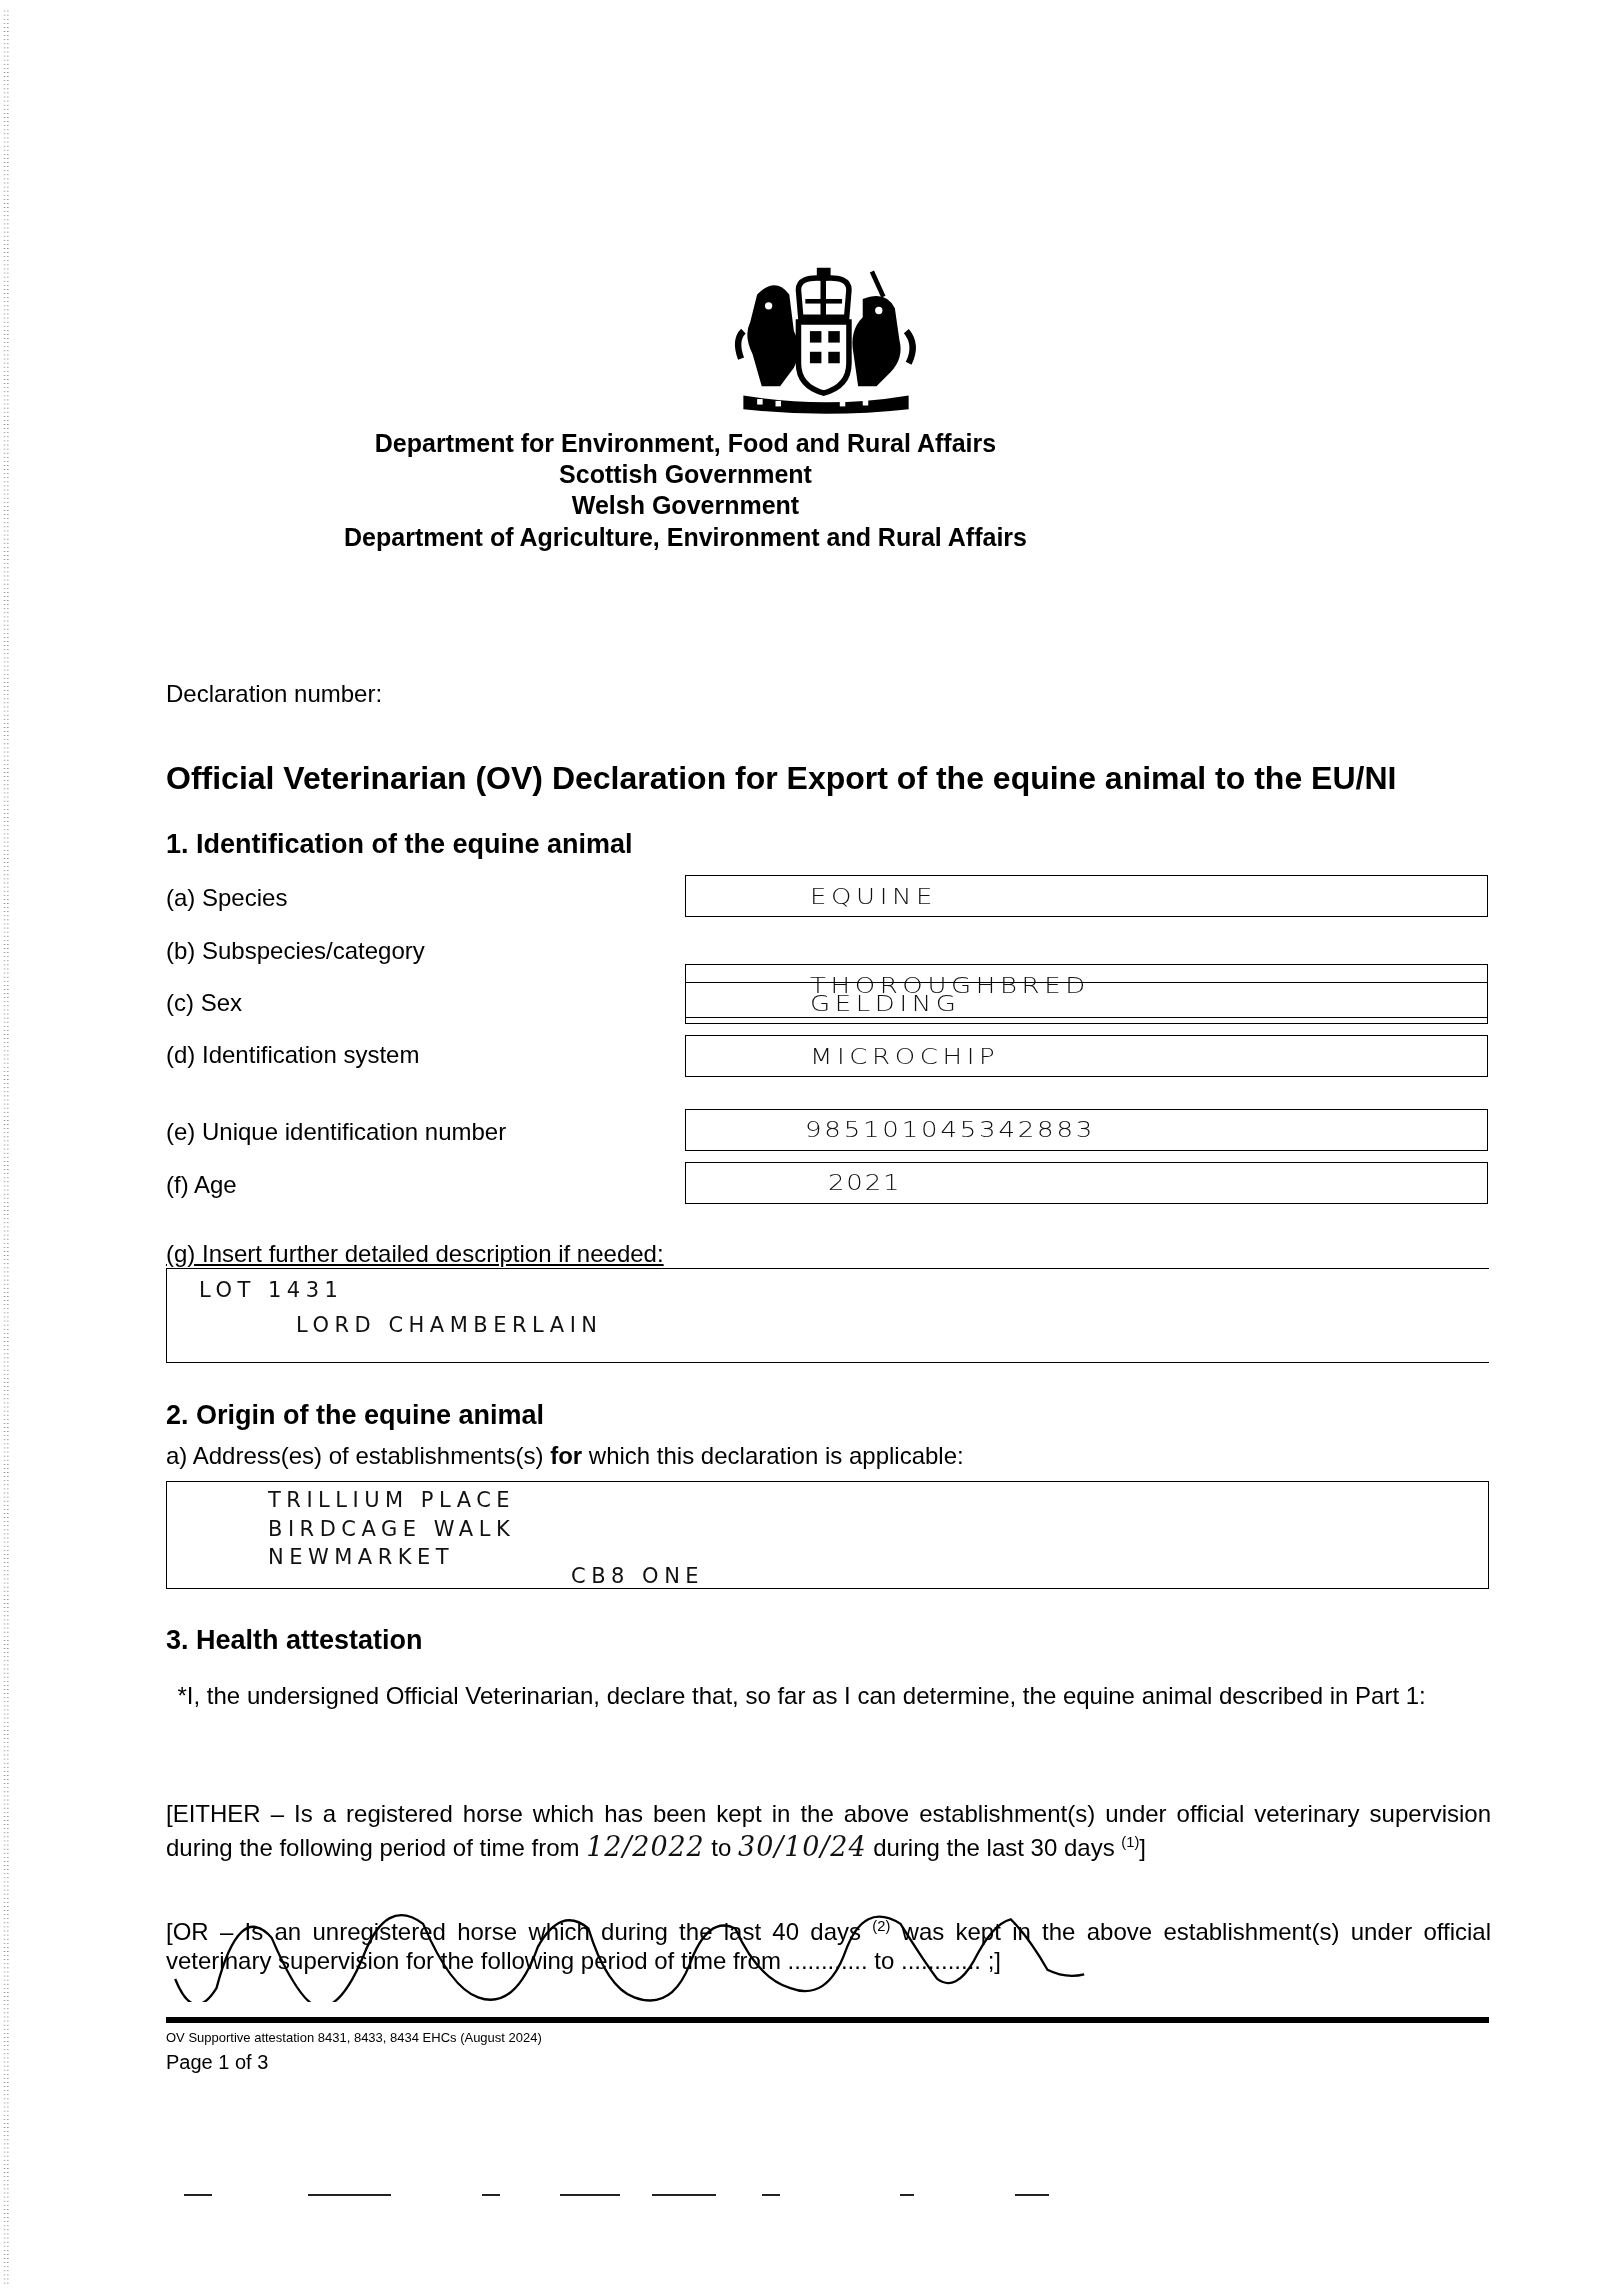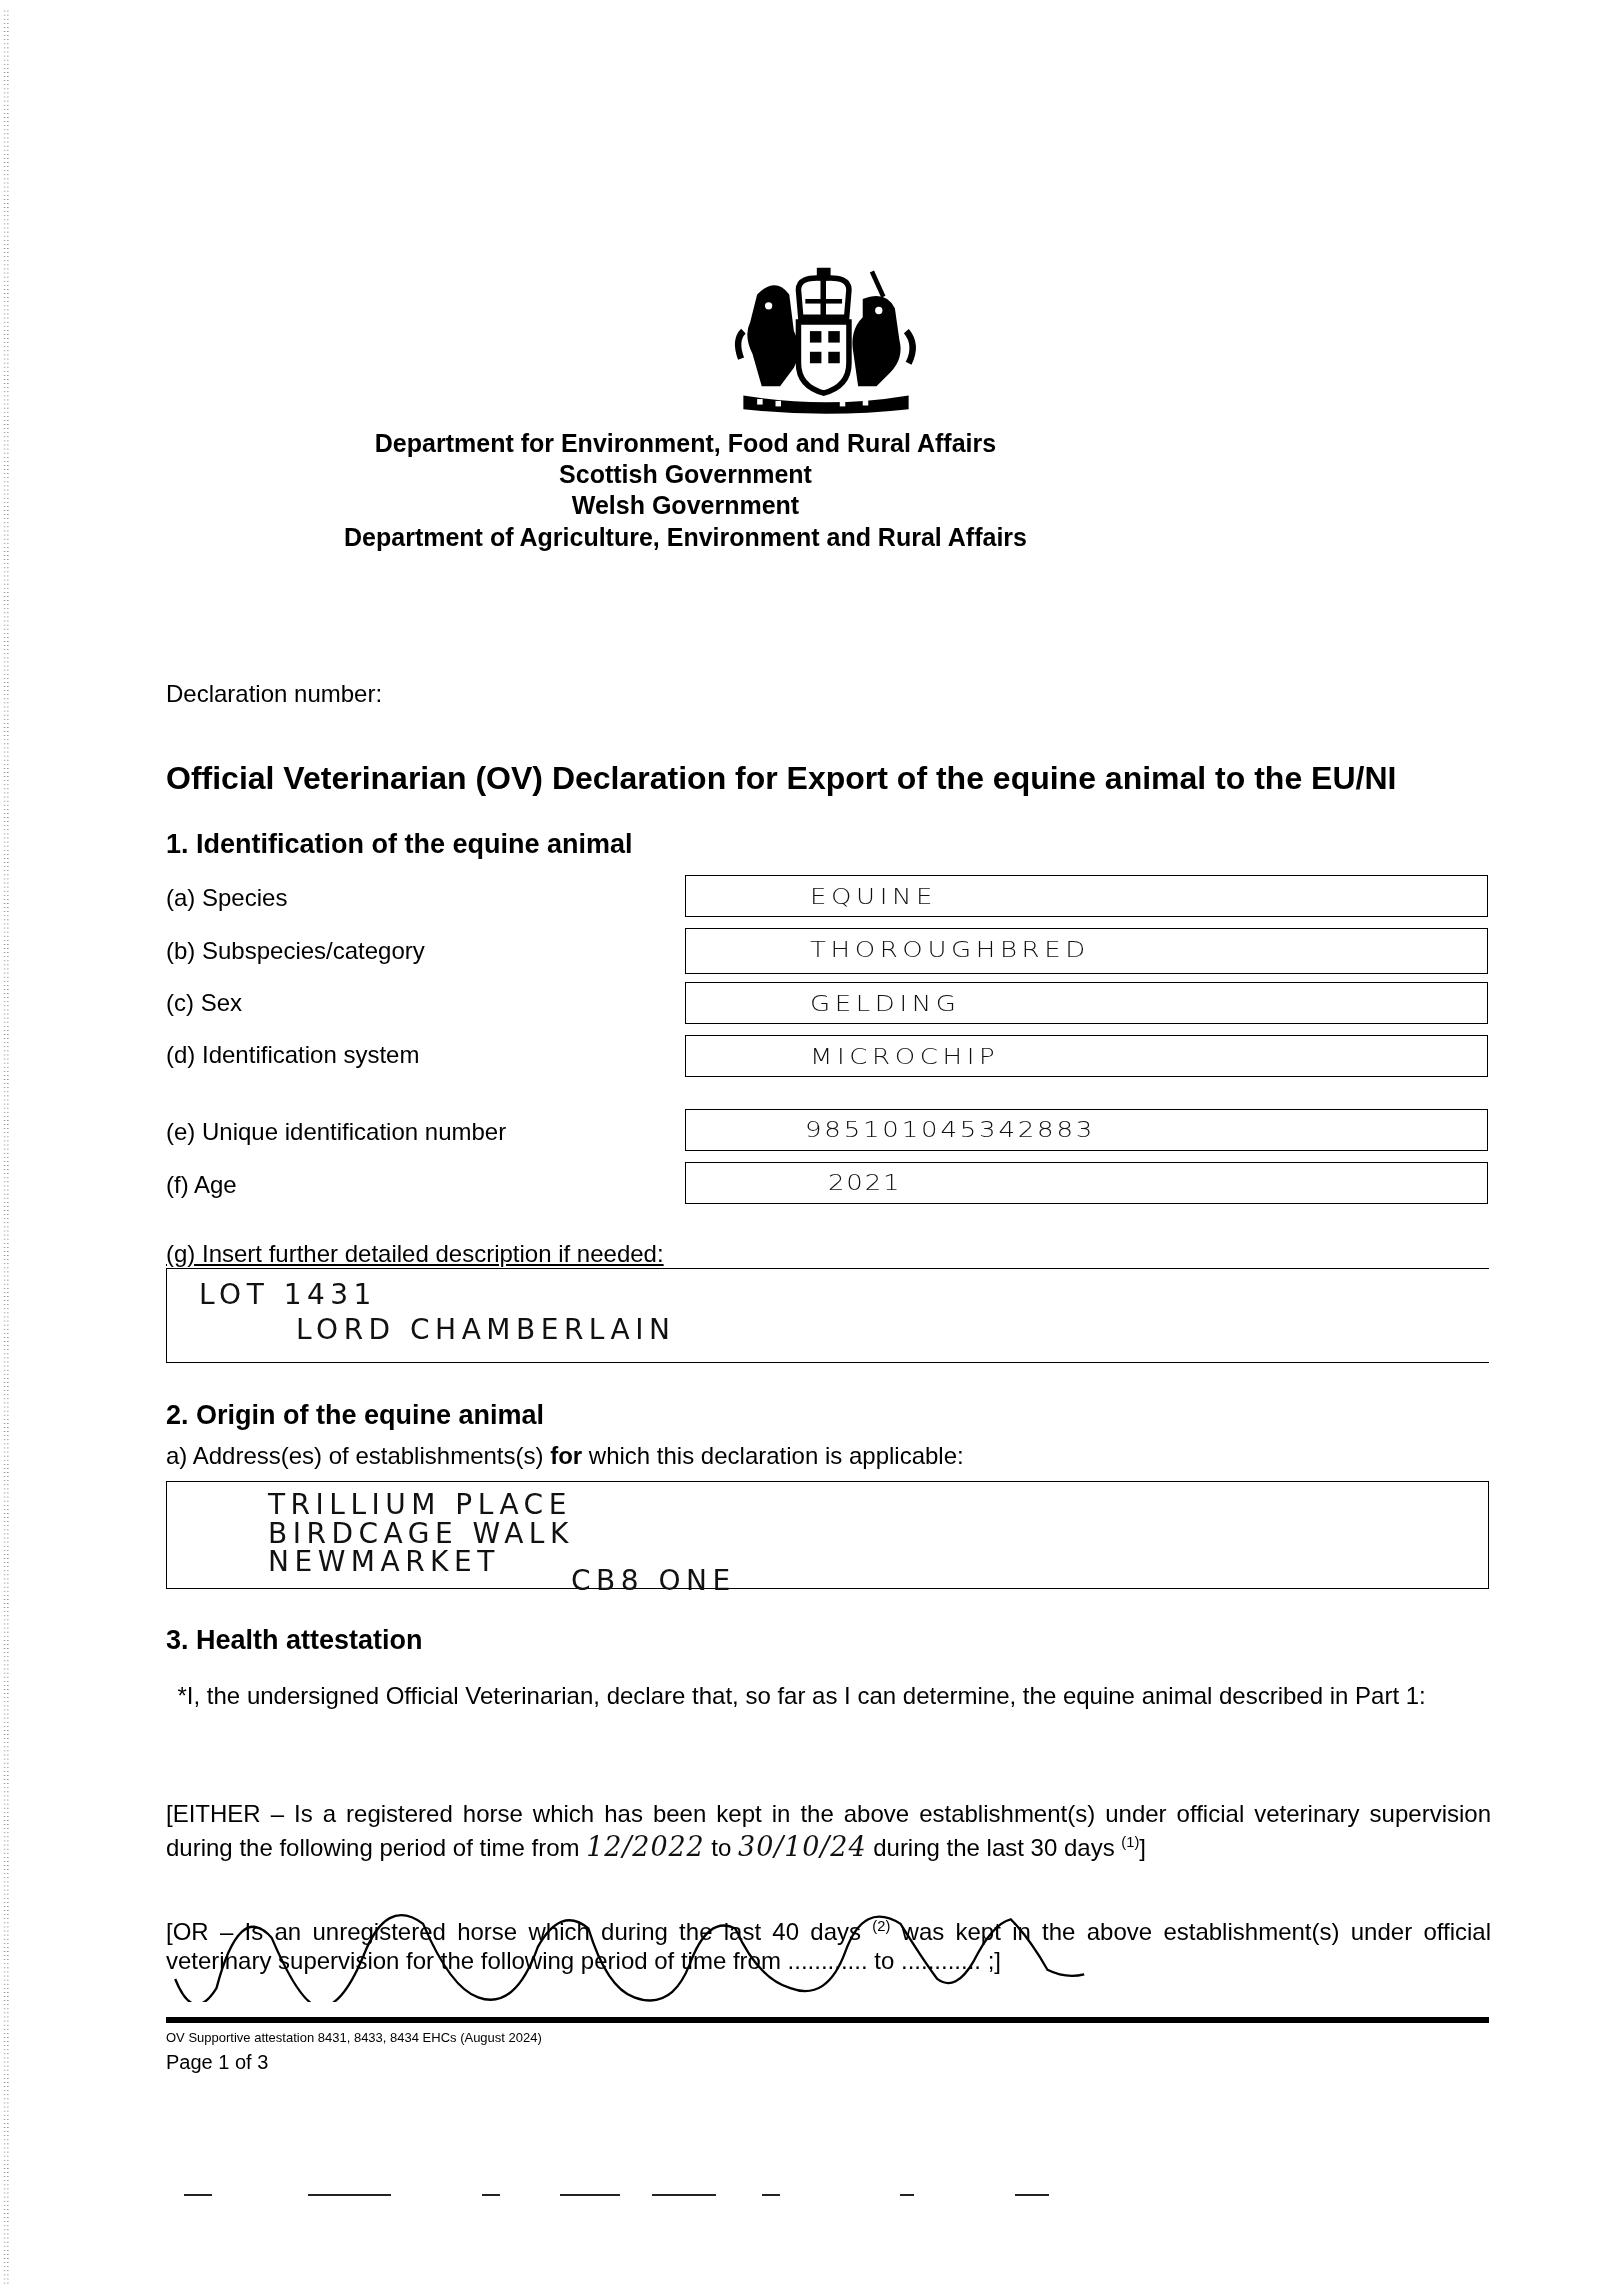--- a/index.html
+++ b/index.html
@@ -13,21 +13,21 @@
   .hdr { position:absolute; left:0; width:1351px; text-align:center; font-weight:bold;
          font-size:25px; line-height:31px;margin-left:10px; }
   .body-text { font-size:24px; line-height:29px; }
   .title { font-weight:bold; font-size:32px; letter-spacing:0px; }
   .section-h { font-weight:bold; font-size:27px; }
   .label { font-size:24px; }
   .box { position:absolute; left:685px; width:803px; border:1.8px solid #000; box-sizing:border-box; }
   .hand { font-family:"DejaVu Sans", sans-serif; font-weight:300; letter-spacing:4.6px;
           font-size:26px; color:#111; position:absolute; white-space:nowrap; transform:scaleY(0.85); transform-origin:left center; }
   .bigbox { position:absolute; left:166px; width:1323px; border:1.8px solid #000; border-left-width:1.8px; box-sizing:border-box; }
-  .hand-lg { font-family:"DejaVu Sans", sans-serif; letter-spacing:5.5px; font-size:28px; color:#111; position:absolute; white-space:nowrap; }
+  .hand-lg { font-family:"DejaVu Sans", sans-serif; letter-spacing:5.5px; font-size:21px; color:#111; position:absolute; white-space:nowrap; }
   .para { position:absolute; left:166px; width:1325px; font-size:24px; line-height:29px; text-align:justify; }
   .footer-rule { position:absolute; left:166px; top:2017px; width:1323px; height:5.5px; background:#000; }
   .hw-date { font-family:"DejaVu Serif", serif; font-style:italic; font-size:27px; color:#111; letter-spacing:0.9px; }
   sup { font-size:14.7px; }
   .squiggle { position:absolute; left:166px; top:1910px; width:1313px; height:92px; pointer-events:none; }
   .scanbits { position:absolute; top:2194px; height:2.3px; background:#222; }
 </style>
 </head>
 <body>
 
@@ -75,21 +75,21 @@
 <div class="abs title" style="left:166px; top:760px; white-space:nowrap;">Official Veterinarian (OV) Declaration for Export of the equine animal to the EU/NI</div>
 
 <div class="abs section-h" style="left:166px; top:829px;">1. Identification of the equine animal</div>
 
 <div class="abs label" style="left:166px; top:884px;">(a) Species</div>
 <div class="box" style="top:875px; height:42px;">
   <span class="hand" style="left:124px; top:4.6px;">EQUINE</span>
 </div>
 
 <div class="abs label" style="left:166px; top:937px;">(b) Subspecies/category</div>
-<div class="box" style="top:928px; height:46px;">
+<div class="box" style="top:964px; height:54px;">
   <span class="hand" style="left:124px; top:4.6px;">THOROUGHBRED</span>
 </div>
 
 <div class="abs label" style="left:166px; top:989px;">(c) Sex</div>
 <div class="box" style="top:982px; height:42px;">
   <span class="hand" style="left:124px; top:4.6px;">GELDING</span>
 </div>
 
 <div class="abs label" style="left:166px; top:1041px;">(d) Identification system</div>
 <div class="box" style="top:1035px; height:42px;">

